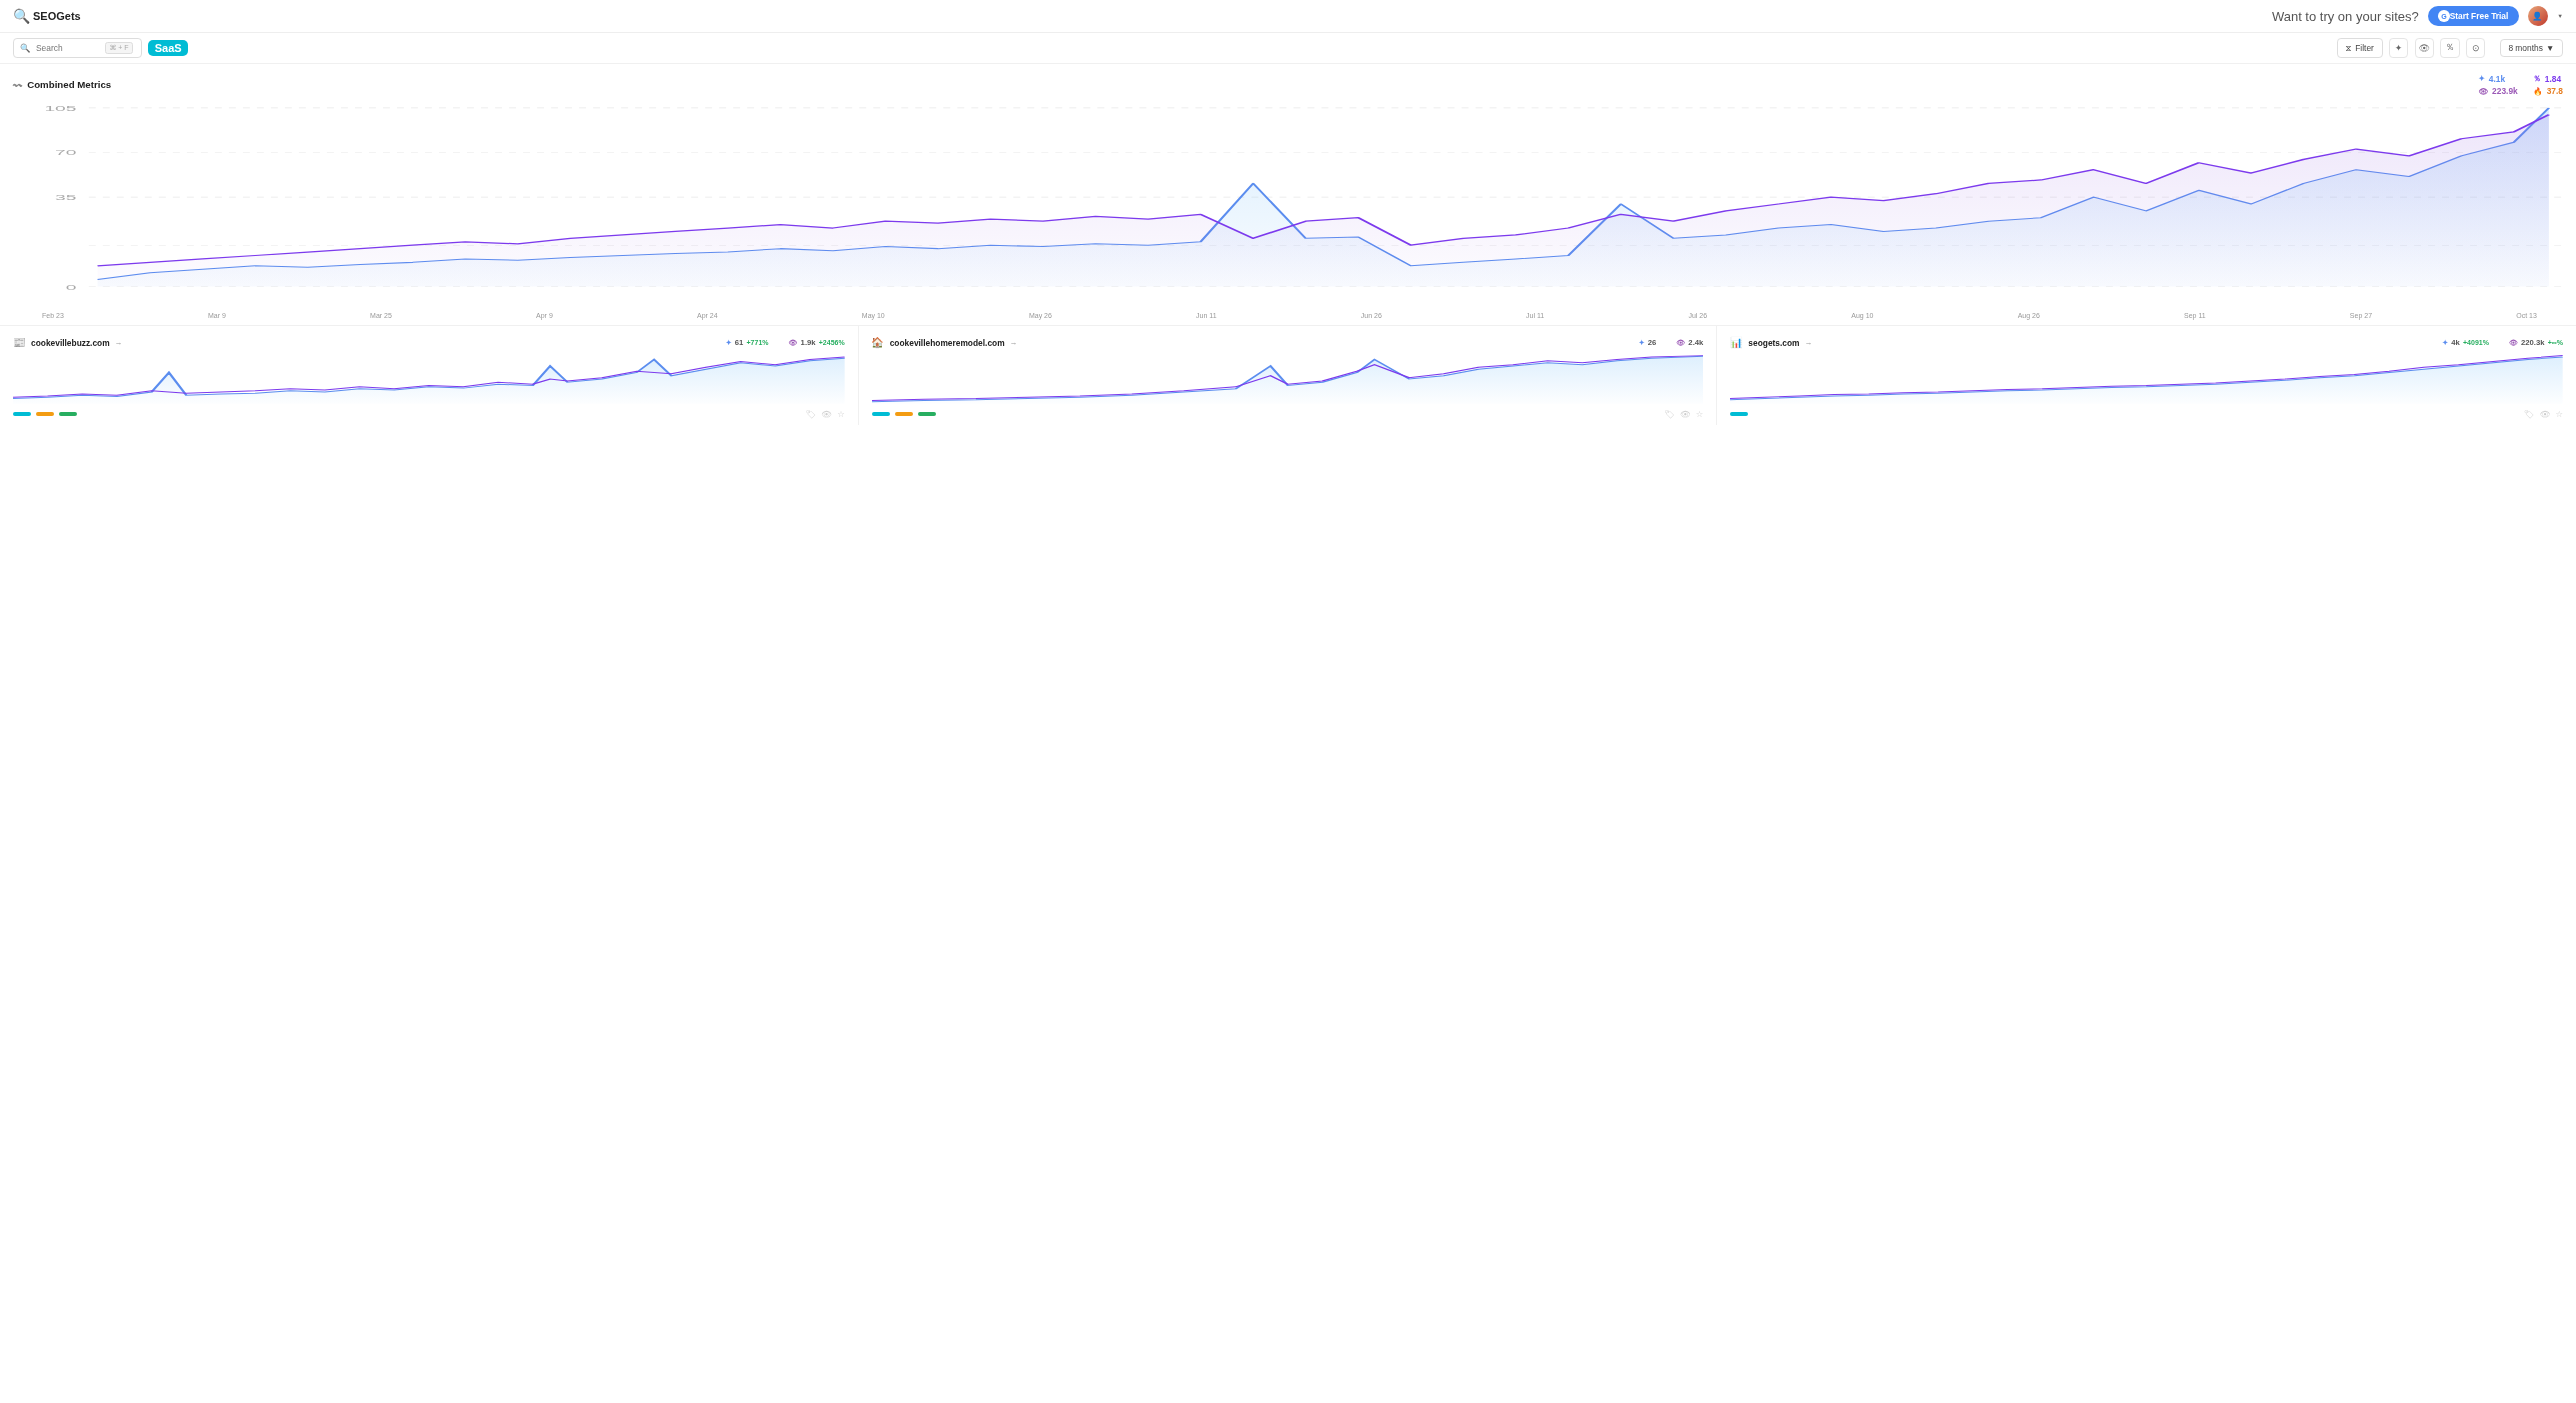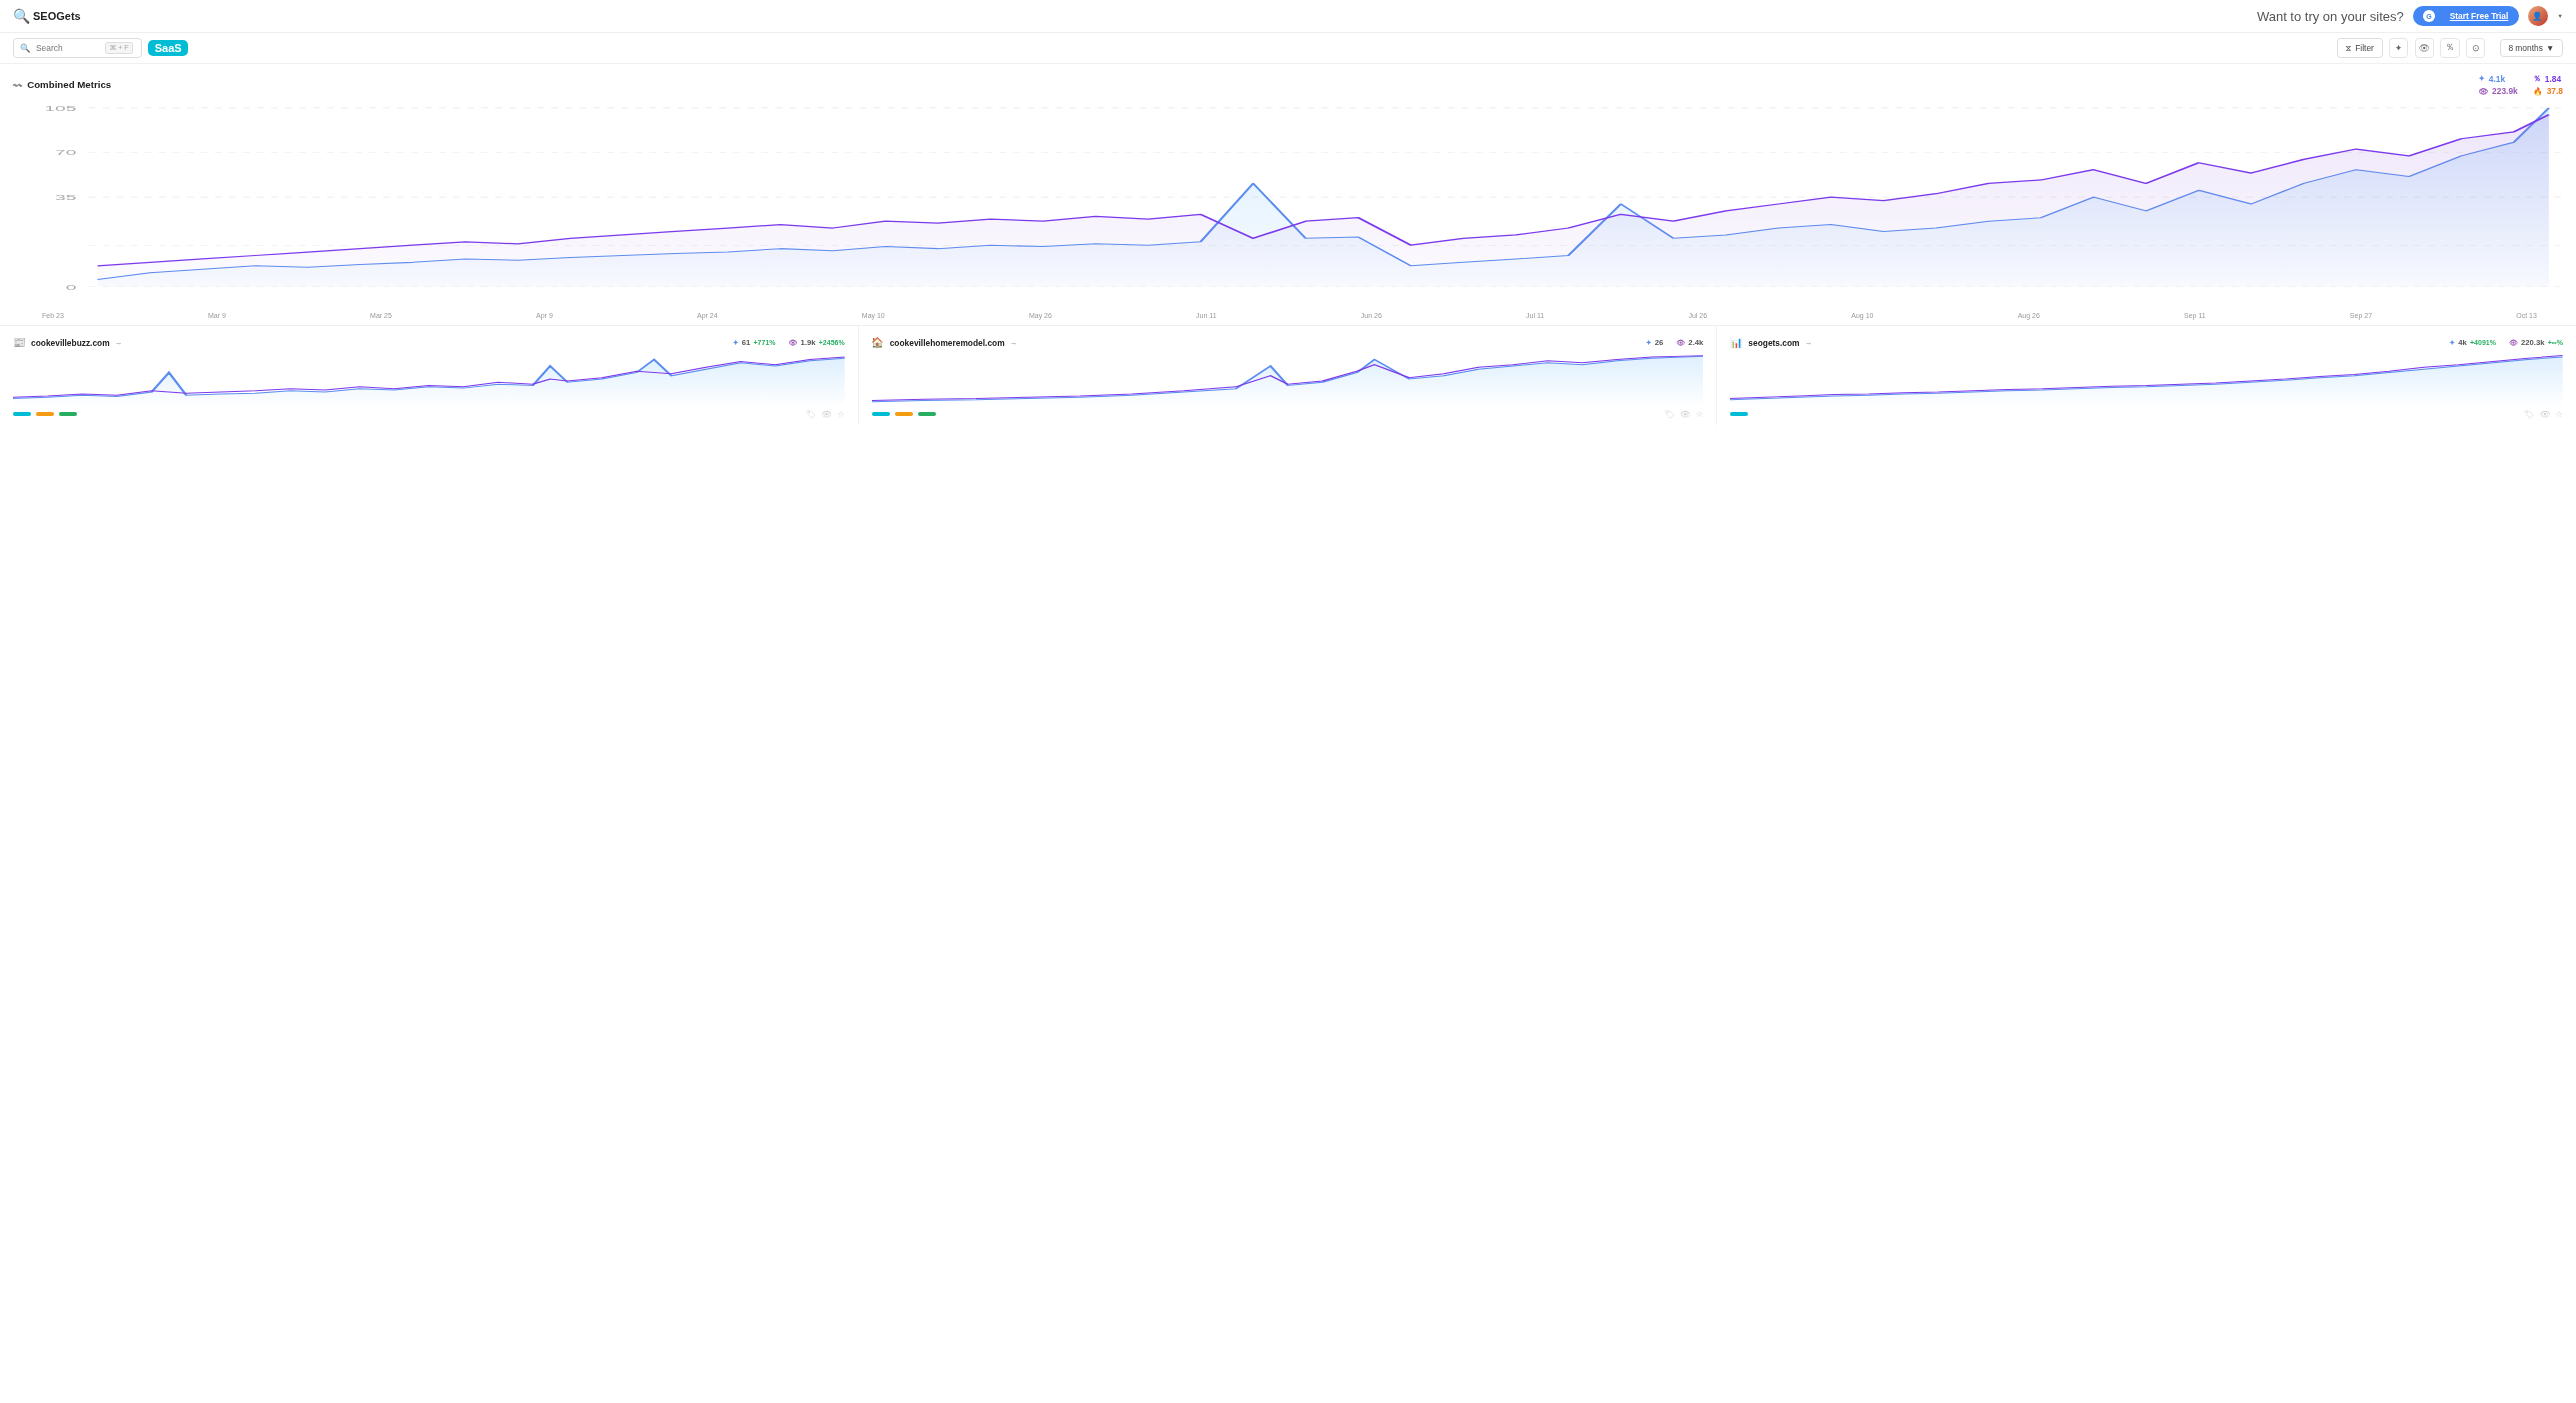--- a/index.html
+++ b/index.html
@@ -4,21 +4,21 @@
   <style>
     * { box-sizing: border-box; margin: 0; padding: 0; }
     body { font-family: -apple-system, BlinkMacSystemFont, 'Segoe UI', sans-serif; background: #fff; color: #222; font-size: 9px; overflow-x: hidden; }
 
     
     .header { display: flex; align-items: center; justify-content: space-between; padding: 6.4px 13px; border-bottom: 0.6px solid #eee; height: 33px; }
     .logo { display: flex; align-items: center; gap: 2.6px; font-weight: 700; font-size: 11px; color: #222; }
     .logo-icon { font-size: 14px; }
     .header-right { display: flex; align-items: center; gap: 9px; }
     .want-to-try { color: #555; font-size: 13px; }
-    .start-trial-btn { display: flex; align-items: center; gap: 15px; background: #4285f4; color: #fff; border: none; border-radius: 13px; padding: 4.5px 10.3px; font-size: 8.4px; font-weight: 600; cursor: pointer; text-decoration: underline; }
+    .start-trial-btn { display: flex; align-items: center; gap: 0; background: #4285f4; color: #fff; border: none; border-radius: 13px; padding: 4.5px 10.3px; font-size: 8.4px; font-weight: 600; cursor: pointer; }
     .g-logo { background: #fff; border-radius: 50%; width: 11.6px; height: 11.6px; display: flex; align-items: center; justify-content: center; font-size: 7px; font-weight: 700; color: #4285f4; }
     .avatar { width: 20.6px; height: 20.6px; border-radius: 50%; background: linear-gradient(135deg, #e8a87c, #c0392b); display: flex; align-items: center; justify-content: center; color: #fff; font-size: 8.4px; font-weight: 600; cursor: pointer; position: relative; }
     .avatar-chevron { font-size: 5.8px; color: #666; }
 
     
     .toolbar { display: flex; align-items: center; justify-content: space-between; padding: 6.4px 13px; border-bottom: 0.6px solid #f0f0f0; height: 31px; }
     .toolbar-left { display: flex; align-items: center; gap: 6.4px; }
     .search-box { display: flex; align-items: center; gap: 5.2px; border: 0.6px solid #ddd; border-radius: 3.9px; padding: 3.2px 6.4px; width: 129px; background: #fff; }
     .search-icon-sm { color: #999; font-size: 8.4px; }
     .search-input { border: none; outline: none; font-size: 8.4px; color: #555; width: 64px; }
@@ -50,21 +50,21 @@
     .x-axis-labels { display: flex; justify-content: space-between; padding: 2.6px 26px 0 29px; color: #999; font-size: 7px; }
 
     
     .sites-grid { display: grid; grid-template-columns: 1fr 1fr 1fr; gap: 0; border-top: 0.6px solid #f0f0f0; margin-top: 6.4px; }
     .site-card { padding: 9.7px 13px 6.4px; border-right: 0.6px solid #f0f0f0; }
     .site-card:last-child { border-right: none; }
     .site-header { display: flex; align-items: center; justify-content: space-between; margin-bottom: 3.9px; }
     .site-name { display: flex; align-items: center; gap: 5.2px; font-size: 8.4px; font-weight: 600; color: #222; }
     .site-favicon { font-size: 10.3px; }
     .site-arrow { color: #999; font-size: 7.7px; cursor: pointer; }
-    .site-metrics { display: flex; gap: 13px; align-items: center; }
+    .site-metrics { display: flex; gap: 20px; align-items: center; }
     .site-metric { display: flex; align-items: center; gap: 3.2px; font-size: 7.7px; font-weight: 600; }
     .site-metric-val { color: #555; }
     .site-metric-change-pos { color: #27ae60; font-size: 7px; }
     .mini-chart { height: 52px; margin: 3.9px 0; }
     .mini-chart svg { width: 100%; height: 100%; }
     .card-footer { display: flex; align-items: center; gap: 5.2px; }
     .legend-pill { height: 3.2px; border-radius: 1.9px; }
     .legend-cyan { background: #00bcd4; width: 18px; }
     .legend-orange { background: #f39c12; width: 18px; }
     .legend-green { background: #27ae60; width: 18px; }

